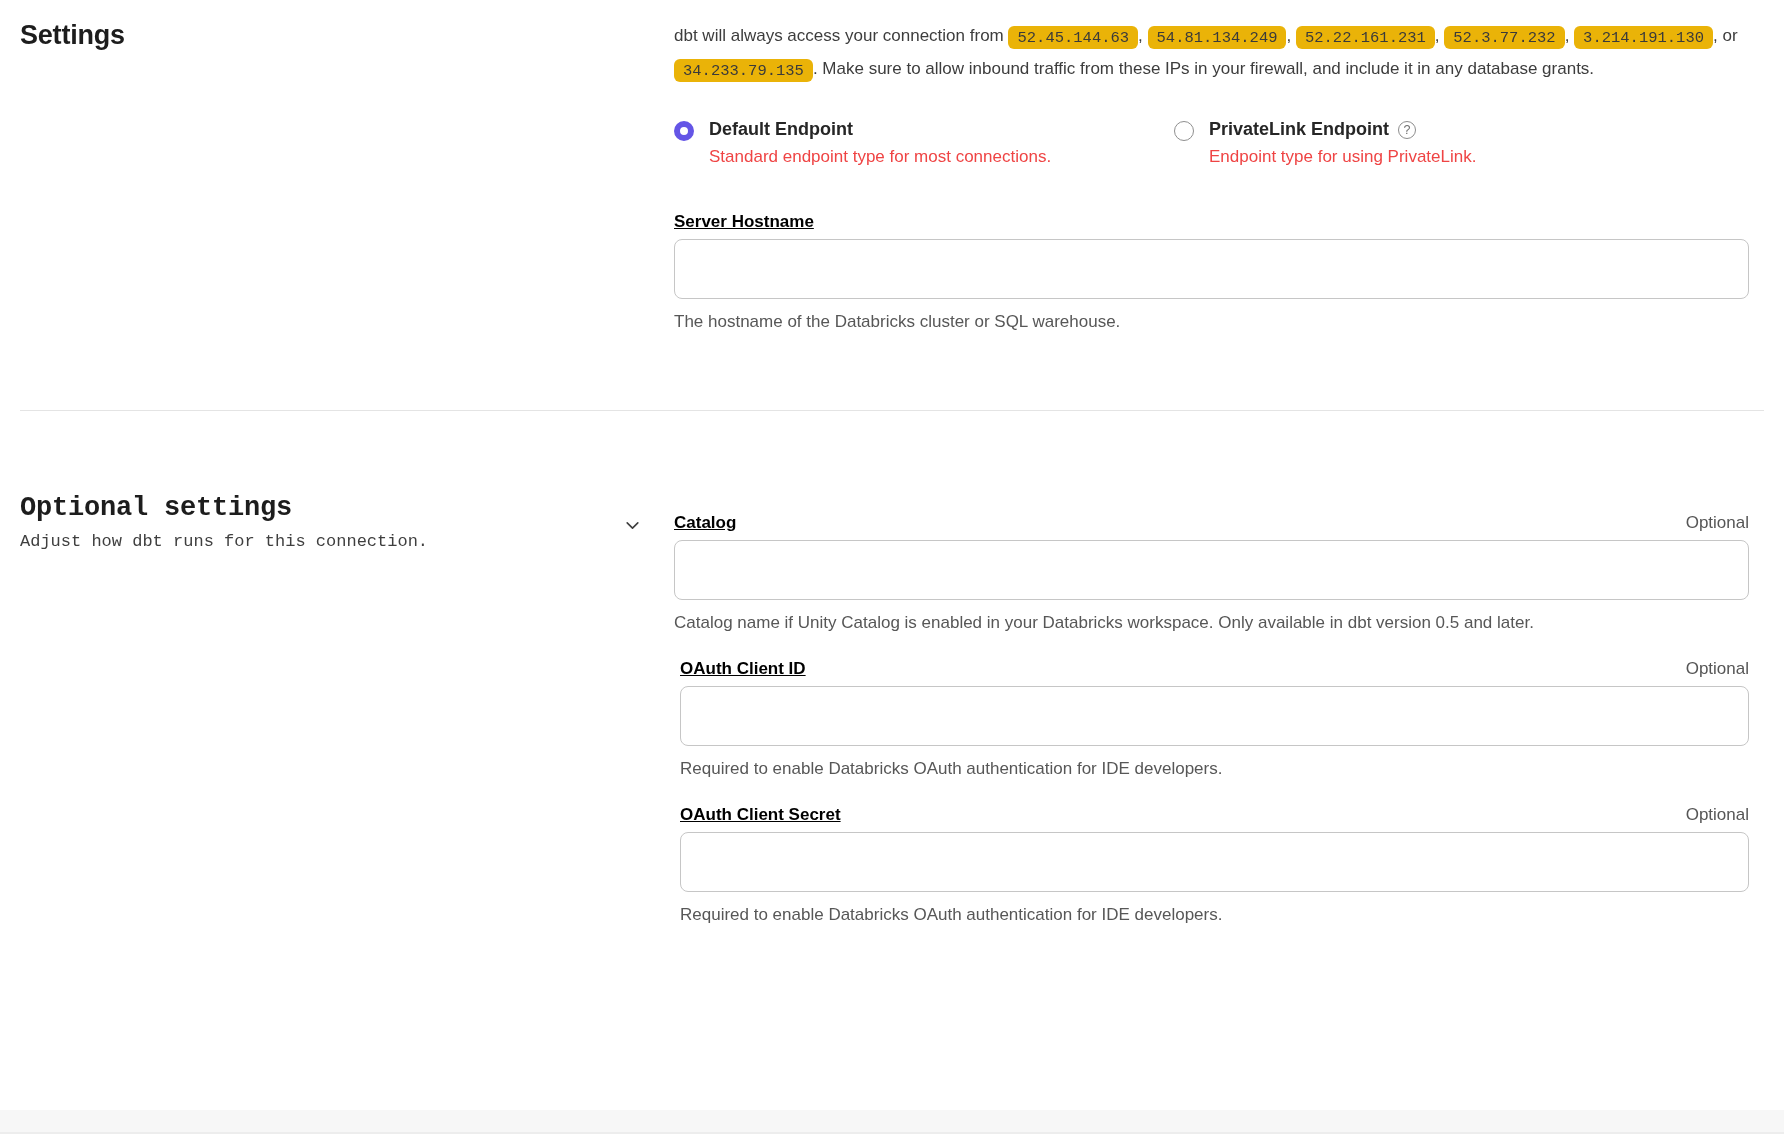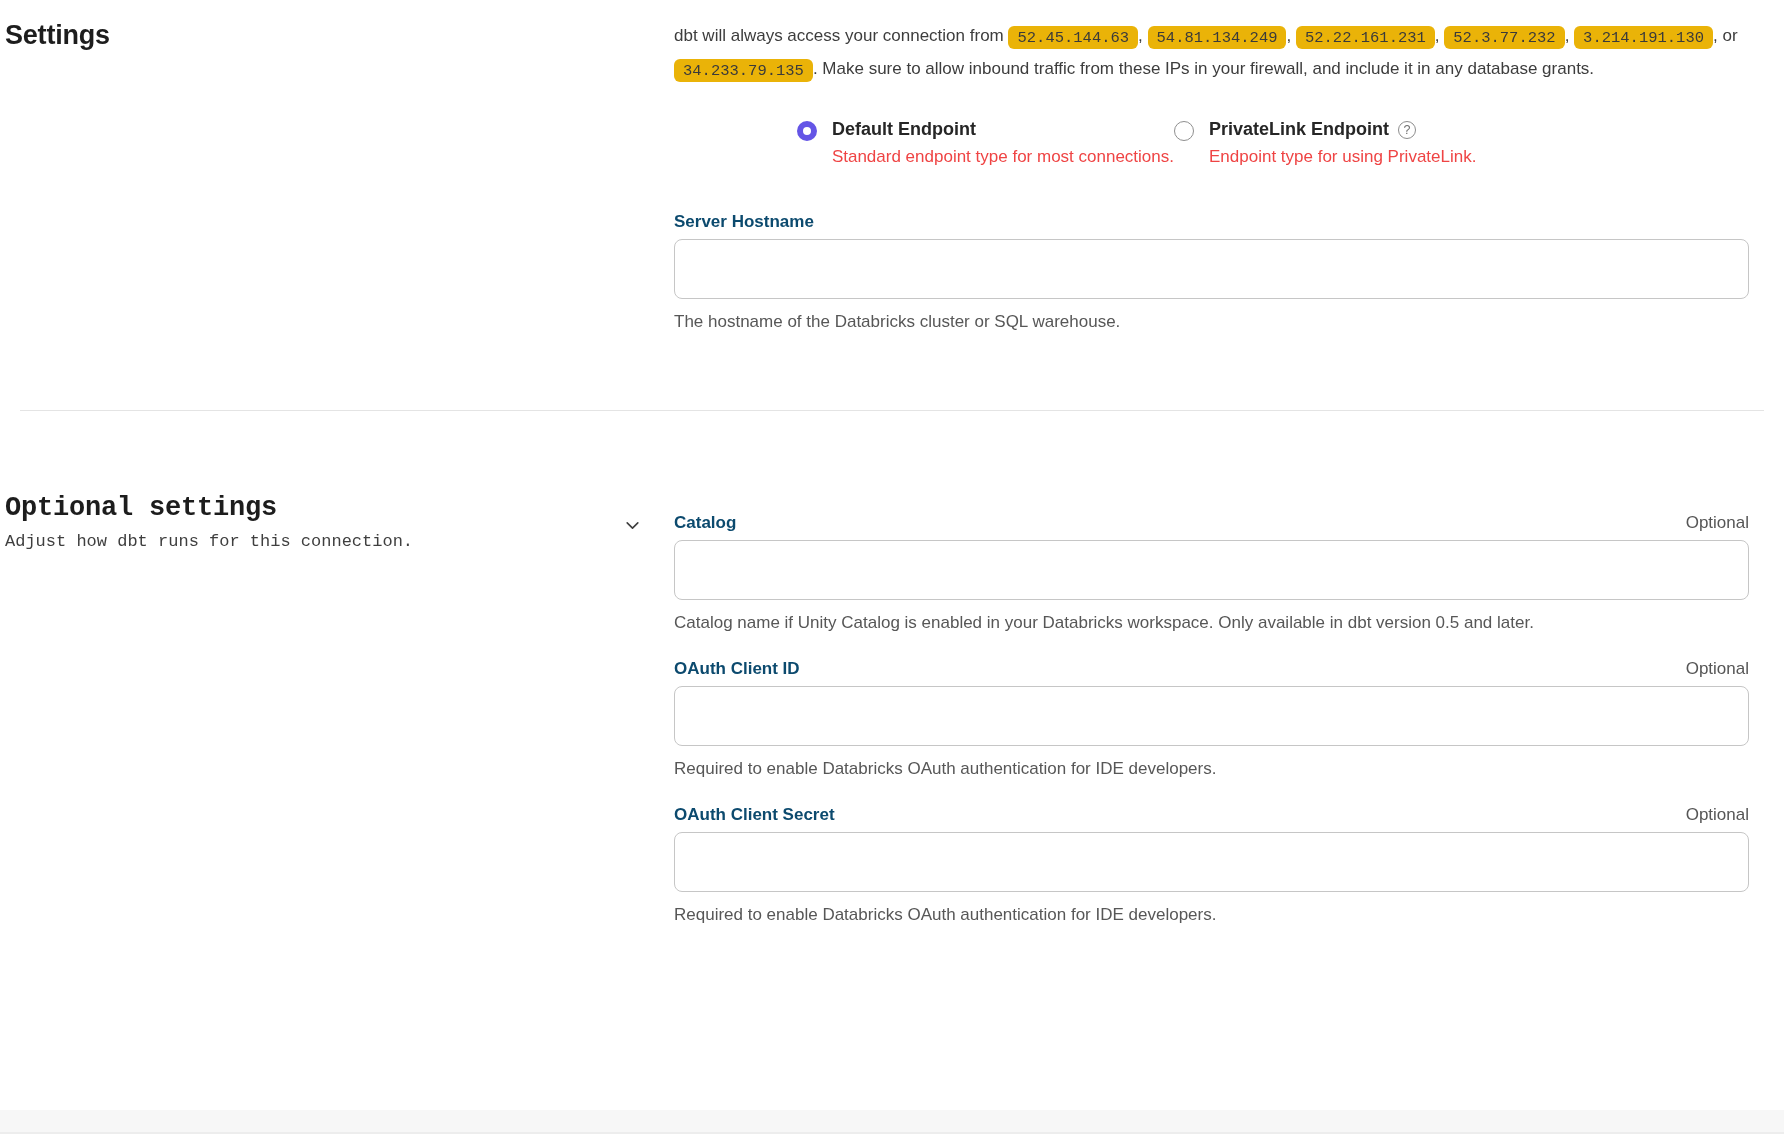--- a/index.html
+++ b/index.html
@@ -5,58 +5,58 @@
   :root { --accent:#6455e6; }
   * { box-sizing: border-box; }
   html,body { margin:0; padding:0; }
   body {
     width:1784px; height:1134px; overflow:hidden; position:relative;
     background:#ffffff; color:#262626;
     font-family:"Liberation Sans", sans-serif;
   }
   .section { display:flex; }
   #section-settings { padding-top:20px; }
-  .col-left { width:674px; min-width:674px; padding-left:5px; }
+  .col-left { width:674px; min-width:674px; padding-left:20px; }
   .col-right { flex:1; padding-right:35px; }
 
   .page-title {
     font-size:27px; font-weight:700; margin:0; color:#1d1d1d; letter-spacing:-0.2px;
   }
   .section-subtitle { font-size:17px; color:#3f3f3f; margin-top:9px; }
 
   .intro { font-size:17px; line-height:31px; color:#3d3d3d; margin:0; }
   .ip-chip {
     font-family:"Liberation Mono", monospace; font-size:15.5px;
     background:#eab308; border-radius:6px; padding:2.5px 9px; color:#3a3a3a;
     white-space:nowrap;
   }
 
   .radio-row { display:flex; margin-top:33px; }
   .radio-option { display:flex; align-items:flex-start; }
-  .radio-option.first { width:500px;justify-content:flex-end; }
+  .radio-option.first { width:500px; }
   .radio-circle {
     width:20px; height:20px; border-radius:50%; background:#fff; margin-top:2px; flex-shrink:0;
     cursor:pointer;
   }
   .radio-circle.selected   { border:6px solid var(--accent); }
   .radio-circle.unselected { border:1.5px solid #8f8f8f; }
   .radio-texts { margin-left:15px; }
   .radio-label { font-size:18px; font-weight:700; color:#262626; display:flex; align-items:center; gap:9px; }
   .radio-desc  { font-size:17px; color:#ef4444; margin-top:7px; }
   .help-icon {
     width:18px; height:18px; border:1.5px solid #8d8d8d; border-radius:50%;
     color:#6f6f6f; font-size:12.5px; font-weight:400;
     display:inline-flex; align-items:center; justify-content:center;
   }
 
   .field.first-field { margin-top:45px; }
   .field.gap-field   { margin-top:27px; }
-  .field.opt-gap     { margin-top:26px; }
+  .field.opt-gap     { margin-top:26px;margin-left:6px; }
   .field-label-row { display:flex; justify-content:space-between; align-items:baseline; }
-  .field-label { font-size:17px; font-weight:700; color:#0c4a6e; }
+  .field-label { font-size:17px; font-weight:700; color:#000000;text-decoration:underline; }
   .optional-tag { font-size:17px; font-weight:400; color:#565656; }
   .text-input {
     display:block; width:100%; height:60px; margin-top:7px;
     border:1px solid #c6c6c6; border-radius:8px; background:#fff;
     font-size:17px; padding:0 16px; color:#262626; outline:none;
     font-family:"Liberation Sans", sans-serif;
   }
   .field-helper { font-size:17px; color:#575757; margin-top:13px; }
 
   .divider { height:1px; background:#e4e4e4; margin:78px 20px 0 20px; }

